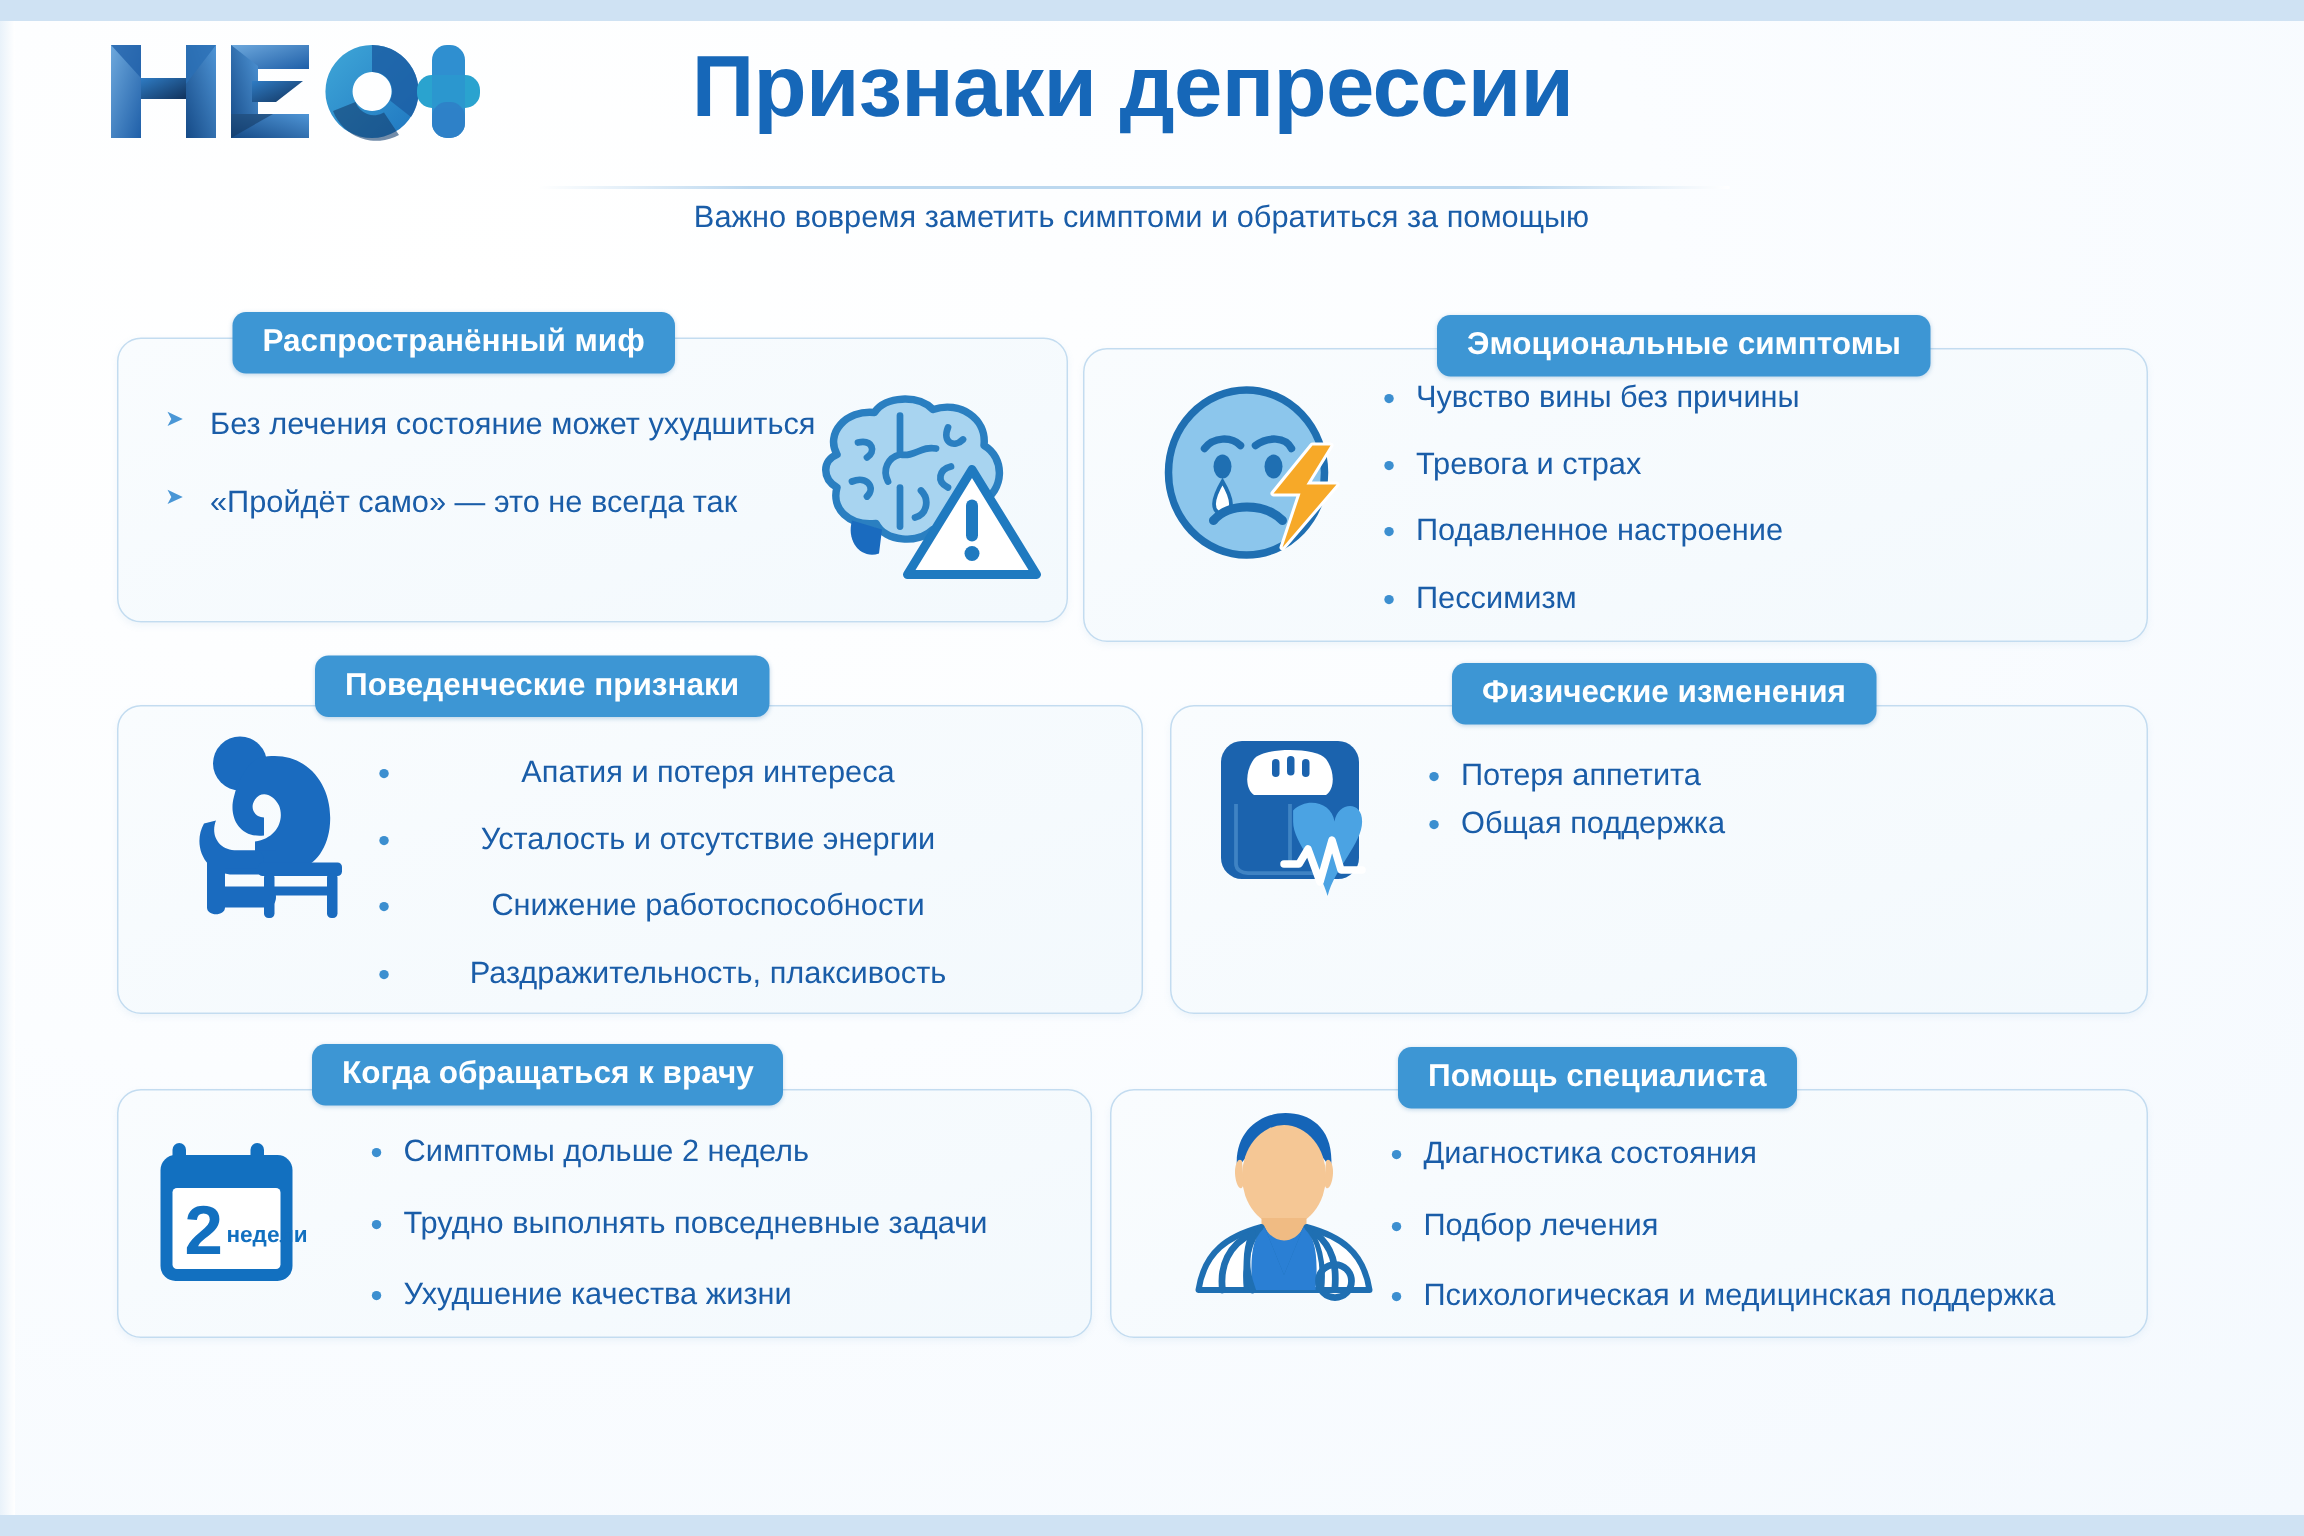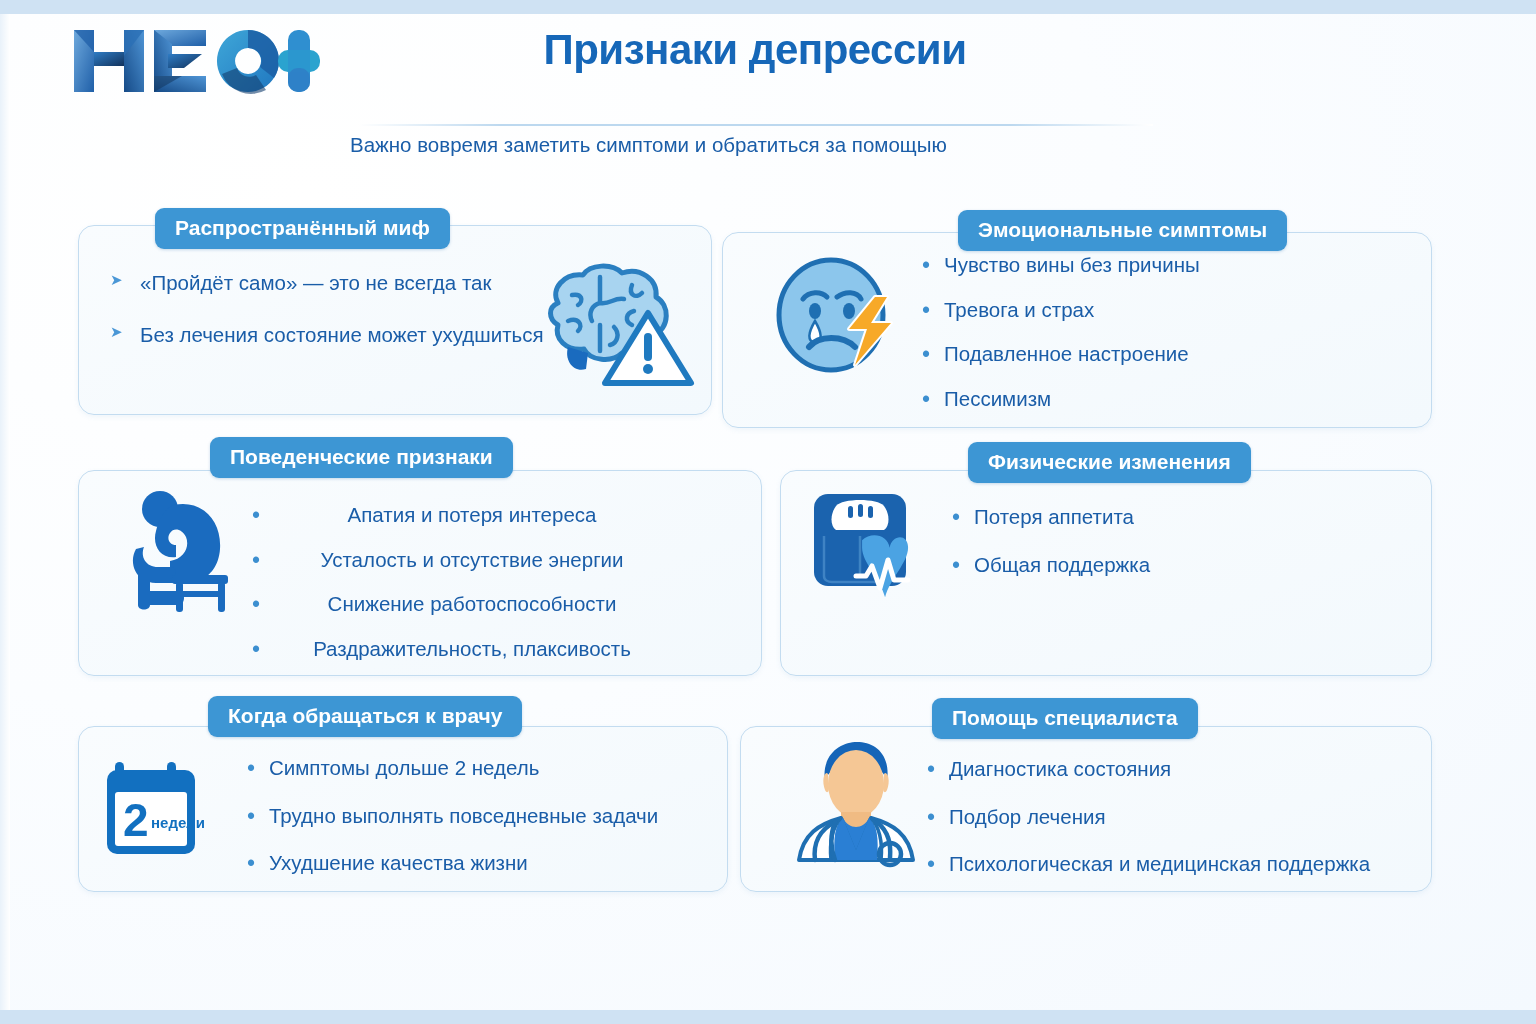--- a/index.html
+++ b/index.html
@@ -31,31 +31,31 @@
   
   .header { position:absolute; left:0; top:0; width:1536px; height:175px; }
 
   .logo {
     position:absolute; left:72px; top:22px;
     width:250px; height:80px;
   }
   .title {
     position:absolute; left:355px; top:28px; width:800px;
     text-align:center;
-    font-size:42px; font-weight:bold; letter-spacing:-0.5px;
+    font-size:58px; font-weight:bold; letter-spacing:-0.5px;
     color:#1667b8;
     line-height:1.05;
   }
   .divider {
     position:absolute; left:358px; top:124px; width:795px; height:2px;
     background:linear-gradient(to right,#ffffff,#bcd8ef 18%,#bcd8ef 82%,#ffffff);
   }
   .subtitle {
-    position:absolute; left:350px; top:133px; width:800px;
-    text-align:left;
+    position:absolute; left:361px; top:133px; width:800px;
+    text-align:center;
     font-size:20.5px; color:#1a5da8; font-weight:400;
   }
 
   
   .card {
     position:absolute;
     background:linear-gradient(160deg,#f9fcfe 0%,#f3f9fd 100%);
     border:1.6px solid #c3dcf0;
     border-radius:16px;
     box-shadow:0 2px 5px rgba(120,165,205,0.10);
@@ -155,22 +155,22 @@
   <div class="title">Признаки депрессии</div>
   <div class="divider"></div>
   <div class="subtitle">Важно вовремя заметить симптоми и обратиться за помощыю</div>
 </div>
 
 <div class="card" style="left:78px; top:225px; width:634px; height:190px;">
 </div>
 <div class="card-head" style="left:155px; top:208px;">Распространённый миф</div>
 <div class="card-body" style="left:110px; top:270px; width:420px;">
   <ul class="bullets arrows">
+    <li>Без лечения состояние может ухудшиться</li>
     <li>«Пройдёт само» — это не всегда так</li>
-    <li>Без лечения состояние может ухудшиться</li>
   </ul>
 </div>
 <div class="icon-wrap" style="left:528px; top:255px;">
   <svg width="165" height="135" viewBox="0 0 165 135">
     <g fill="#a8d4f0" stroke="#2a7fc1" stroke-width="5" stroke-linejoin="round" stroke-linecap="round">
       <path d="M30 48 C22 34 36 18 55 20 C62 9 84 8 94 18 C112 12 130 24 128 42
                C142 50 142 72 126 80 C126 96 108 104 94 98 C84 108 62 106 56 94
                C38 96 26 84 30 70 C20 64 20 52 30 48 Z"></path>
     </g>
     <g fill="none" stroke="#2a7fc1" stroke-width="4.5" stroke-linecap="round">
@@ -243,21 +243,21 @@
       <rect x="50" y="104" width="40" height="6" rx="2"></rect>
     </g>
   </svg>
 </div>
 
 <div class="card" style="left:780px; top:470px; width:652px; height:206px;">
 </div>
 <div class="card-head" style="left:968px; top:442px;">Физические изменения</div>
 <div class="card-body" style="left:950px; top:504px; width:440px;">
   <ul class="bullets">
-    <li style="margin-bottom:22px">Потеря аппетита</li>
+    <li style="margin-bottom:6px">Потеря аппетита</li>
     <li>Общая поддержка</li>
   </ul>
 </div>
 <div class="icon-wrap" style="left:812px; top:492px;">
   <svg width="125" height="118" viewBox="0 0 125 118">
     <rect x="2" y="2" width="92" height="92" rx="14" fill="#1b63ae"></rect>
     <path d="M24 14 C30 6 66 6 72 14 C78 22 78 34 72 38 L24 38 C18 34 18 22 24 14 Z" fill="#ffffff"></path>
     <rect x="36" y="14" width="5" height="12" rx="2.5" fill="#1b63ae"></rect>
     <rect x="46" y="12" width="5" height="13" rx="2.5" fill="#1b63ae"></rect>
     <rect x="56" y="14" width="5" height="12" rx="2.5" fill="#1b63ae"></rect>

